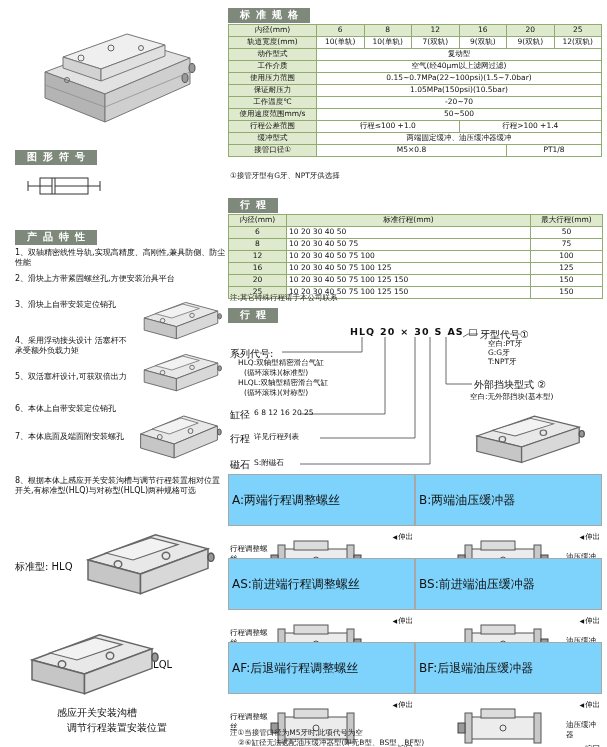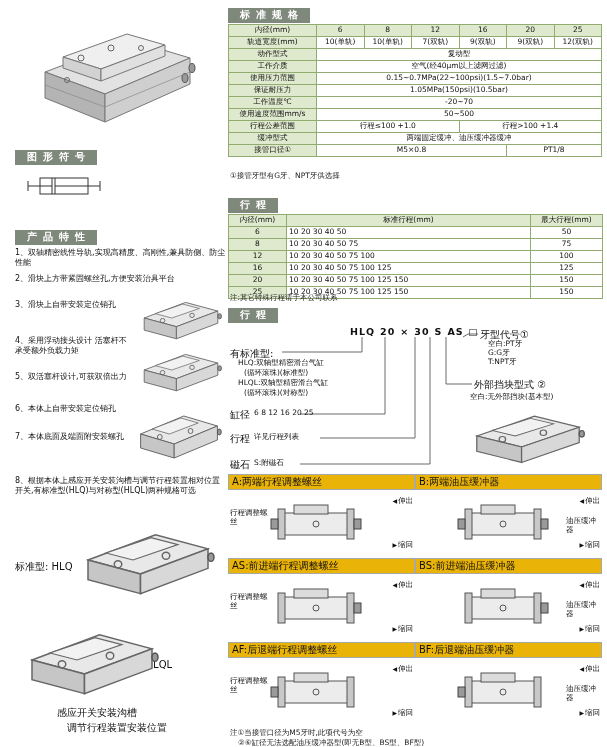--- a/index.html
+++ b/index.html
@@ -20,21 +20,21 @@
   #features{position:absolute;left:15px;top:248px;width:214px;height:499px;}
   #bigdiag{position:absolute;left:0;top:268px;width:214px;height:225px;}
   #ordering{position:absolute;left:228px;top:326px;width:374px;height:421px;font-size:8px;}
   #code-row{position:absolute;left:122px;top:0;font-size:9.5px;font-weight:bold;letter-spacing:1px;white-space:nowrap;}
   #code-row span{margin-right:5px;}
   #connectors{position:absolute;left:0;top:0;pointer-events:none;}
   .ann{position:absolute;font-size:10px;white-space:nowrap;}
   .ann.small{font-size:7.5px;}
   #options{position:absolute;left:0;top:148px;width:374px;display:flex;flex-wrap:wrap;}
   .opt{width:187px;height:84px;position:relative;}
-  .opt-h{background:#eab308;border:1px solid #a8a8a8;font-size:10px;padding:1px 3px;line-height:1.2;white-space:nowrap;overflow:hidden;}
+  .opt-h{background:#7dd3fc;border:1px solid #a8a8a8;font-size:12px;padding:18px 3px;line-height:1.2;white-space:nowrap;overflow:hidden;}
   .opt-b{position:relative;height:68px;}
   .opt-part{position:absolute;left:2px;top:18px;width:38px;font-size:7.5px;line-height:1.25;}
   .opt-part.right{left:auto;right:0;top:26px;width:36px;}
   .opt-svg{position:absolute;left:42px;top:5px;}
   .mv{position:absolute;right:2px;font-size:7.5px;white-space:nowrap;}
   .mv.ext{top:6px;}
   .mv.ret{top:50px;}
   .arr{font-size:6px;margin-right:1px;}
   svg{display:block;}
 </style>
@@ -276,21 +276,21 @@
     <g fill="none" stroke="#444" stroke-width="0.8">
       <polyline points="134,11 134,26 54,26"></polyline>
       <polyline points="157,11 157,88 72,88"></polyline>
       <polyline points="187,11 187,112 92,112"></polyline>
       <polyline points="202,11 202,138 72,138"></polyline>
       <polyline points="218,11 218,58 244,58"></polyline>
       <polyline points="235,11 240,8 250,8"></polyline>
     </g>
   </svg>
 
-  <div class="ann" style="left:2px;top:21px;">有标准型:</div>
+  <div class="ann" style="left:2px;top:21px;">系列代号:</div>
   <div class="ann small" style="left:10px;top:32px;">HLQ:双轴型精密滑台气缸</div>
   <div class="ann small" style="left:16px;top:42px;">(循环滚珠)(标准型)</div>
   <div class="ann small" style="left:10px;top:52px;">HLQL:双轴型精密滑台气缸</div>
   <div class="ann small" style="left:16px;top:62px;">(循环滚珠)(对称型)</div>
 
   <div class="ann" style="left:2px;top:82px;">缸径</div>
   <div class="ann small" style="left:26px;top:82px;">6 8 12 16 20 25</div>
 
   <div class="ann" style="left:2px;top:106px;">行程</div>
   <div class="ann small" style="left:26px;top:106px;">详见行程列表</div>

